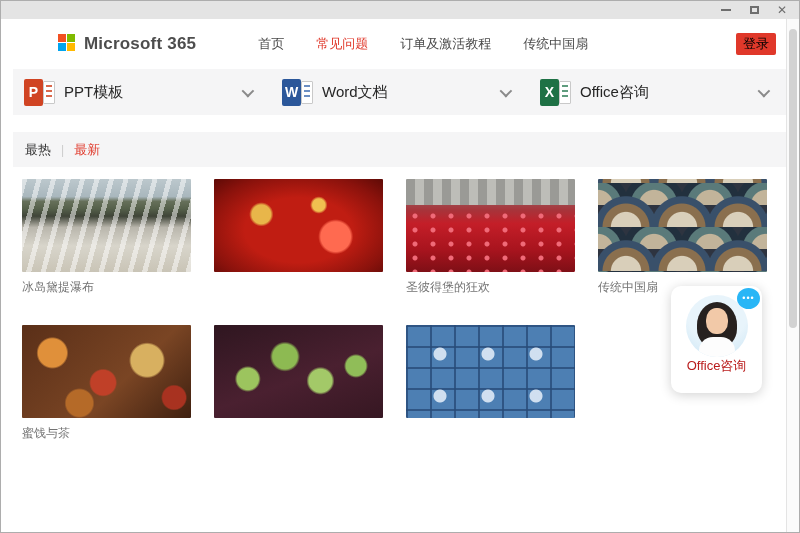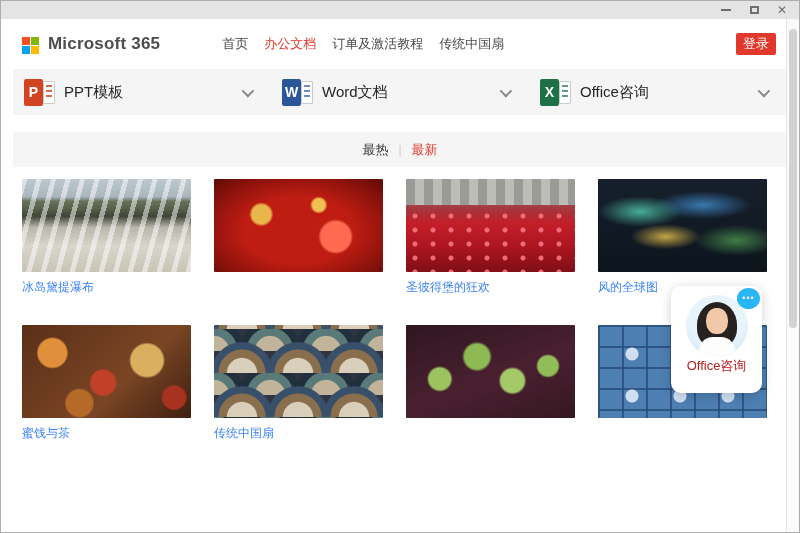--- a/index.html
+++ b/index.html
@@ -15,31 +15,31 @@
   .winctl { position:absolute; top:0; height:18px; display:flex; align-items:center;
             justify-content:center; width:26px; cursor:default; }
   .ctl-min { right:60px; } .ctl-max { right:32px; } .ctl-close { right:4px; }
   .ctl-min i { display:block; width:10px; height:2px; background:#6e6e6e; }
   .ctl-max i { display:block; width:9px; height:8px; border:2px solid #6e6e6e; }
   .ctl-close { color:#6e6e6e; font-size:12px; line-height:1; }
 
   
   .header { height:50px; background:#fff; display:flex; align-items:center;
             padding:0 23px 0 21px; position:relative; }
-  .brand { display:flex; align-items:flex-end; }
+  .brand { display:flex; align-items:flex-start;margin-left:36px; }
   .mslogo { width:17px; height:17px; display:grid; grid-template-columns:1fr 1fr;
             grid-template-rows:1fr 1fr; gap:1.5px; }
   .mslogo b:nth-child(1){background:#f25022}.mslogo b:nth-child(2){background:#7fba00}
   .mslogo b:nth-child(3){background:#00a4ef}.mslogo b:nth-child(4){background:#ffb900}
   .brand-name { margin-left:9px; font-size:17px; font-weight:700; color:#4d4d4d; letter-spacing:.2px; }
-  .nav { display:flex; gap:16px; margin-left:62px; }
+  .nav { display:flex; gap:32px; margin-left:62px; }
   .nav a { font-size:13px; color:#4a4a4a; text-decoration:none; cursor:pointer; }
   .nav a.active { color:var(--accent); }
   .login-btn { position:absolute; right:23px; top:50%; transform:translateY(-50%);
-               width:40px; height:22px; background:var(--accent); color:#ffffff; border:none;
+               width:40px; height:22px; background:var(--accent); color:#000000; border:none;
                font-size:13px; border-radius:2px; cursor:pointer; line-height:20px; text-align:center; }
 
   
   .band { margin:0 12px; background:#f5f5f6; }
   .cats { height:46px; display:flex; align-items:stretch; }
   .cat { flex:1; display:flex; align-items:center; padding:0 20px 0 11px; cursor:pointer; }
   .cat-label { font-size:15px; color:#262626; margin-left:9px; }
   .chev { margin-left:auto; width:9px; height:9px; border-right:2px solid #8a8a8a;
           border-bottom:2px solid #8a8a8a; transform:rotate(45deg) translateY(-2px); }
 
@@ -52,32 +52,32 @@
   .appicon .page i { display:block; height:2px; margin:3px 2px 0; }
   .ic-ppt .book{background:#d04423}.ic-ppt .page i{background:#d9694d}
   .ic-word .book{background:#2b579a}.ic-word .page i{background:#6b8ec2}
   .ic-excel .book{background:#1e7145}.ic-excel .page i{background:#5f9c7e}
   .ic-img .back { position:absolute; left:2px; top:2px; width:23px; height:23px;
                   background:#c96a10; border-radius:3px; }
   .ic-img .front { position:absolute; left:10px; top:5px; width:18px; height:18px;
                    background:#f0931e; border:2px solid #fff; border-radius:2px; }
 
   
-  .filters { margin-top:17px; height:35px; display:flex; align-items:center; padding:0 12px;justify-content:center; }
+  .filters { margin-top:17px; height:35px; display:flex; align-items:center; padding:0 12px; }
   .filters a { font-size:13px; text-decoration:none; cursor:pointer; }
   .f-hot { color:#333; }
   .f-sep { color:#ccc; margin:0 10px; font-size:12px; }
   .f-new { color:var(--accent); }
 
   
   .gallery { padding:12px 21px 0; display:grid; grid-template-columns:repeat(4,169px);
              column-gap:23px; }
   .card { margin-bottom:31px; cursor:pointer; }
   .thumb { width:169px; height:93px; border-radius:1px; }
-  .caption { margin-top:8px; font-size:12px; color:#3b82f6; line-height:14px; height:14px;
+  .caption { margin-top:8px; font-size:12px; color:#737373; line-height:14px; height:14px;
              white-space:nowrap; overflow:hidden; }
 
   
   .ph1 { background:
     repeating-linear-gradient(105deg, rgba(255,255,255,.5) 0 5px, rgba(255,255,255,0) 5px 14px),
     linear-gradient(180deg,#bcc8cd 0%,#a9b7bd 19%,#66705a 24%,#55604a 32%,#3f4438 40%,#b9b6ac 52%,#d8d5cb 72%,#c9c4b6 100%); }
   .ph2 { background-color:#c49a6c; background-image:
     radial-gradient(circle,#3a8fc0 0 3px,rgba(0,0,0,0) 4px),
     radial-gradient(circle,#e8e2d2 0 2px,rgba(0,0,0,0) 3px),
     radial-gradient(circle,#2a6f9a 0 3px,rgba(0,0,0,0) 4px);
@@ -173,21 +173,21 @@
       <span class="mslogo">
           <b></b>
           <b></b>
           <b></b>
           <b></b>
         </span>
       <span class="brand-name">Microsoft 365</span>
     </div>
     <nav class="nav">
       <a>首页</a>
-      <a class="active">办公文档</a>
+      <a class="active">常见问题</a>
       <a>订单及激活教程</a>
       <a>传统中国扇</a>
     </nav>
     <button class="login-btn">登录</button>
   </div>
 
   <div class="band cats">
     <div class="cat">
       <span class="appicon ic-ppt">
         <span class="book">P</span>
@@ -238,30 +238,26 @@
       <figcaption class="caption">冰岛黛提瀑布</figcaption>
     </figure>
     <figure class="card">
       <div class="thumb ph3"></div>
     </figure>
     <figure class="card">
       <div class="thumb ph4"></div>
       <figcaption class="caption">圣彼得堡的狂欢</figcaption>
     </figure>
     <figure class="card">
-      <div class="thumb ph5"></div>
-      <figcaption class="caption">风的全球图</figcaption>
+      <div class="thumb ph7"></div>
+      <figcaption class="caption">传统中国扇</figcaption>
     </figure>
     <figure class="card">
       <div class="thumb ph8"></div>
       <figcaption class="caption">蜜饯与茶</figcaption>
-    </figure>
-    <figure class="card">
-      <div class="thumb ph7"></div>
-      <figcaption class="caption">传统中国扇</figcaption>
     </figure>
     <figure class="card">
       <div class="thumb ph9"></div>
 
     </figure>
     <figure class="card">
       <div class="thumb ph10"></div>
 
     </figure>
   </div>

